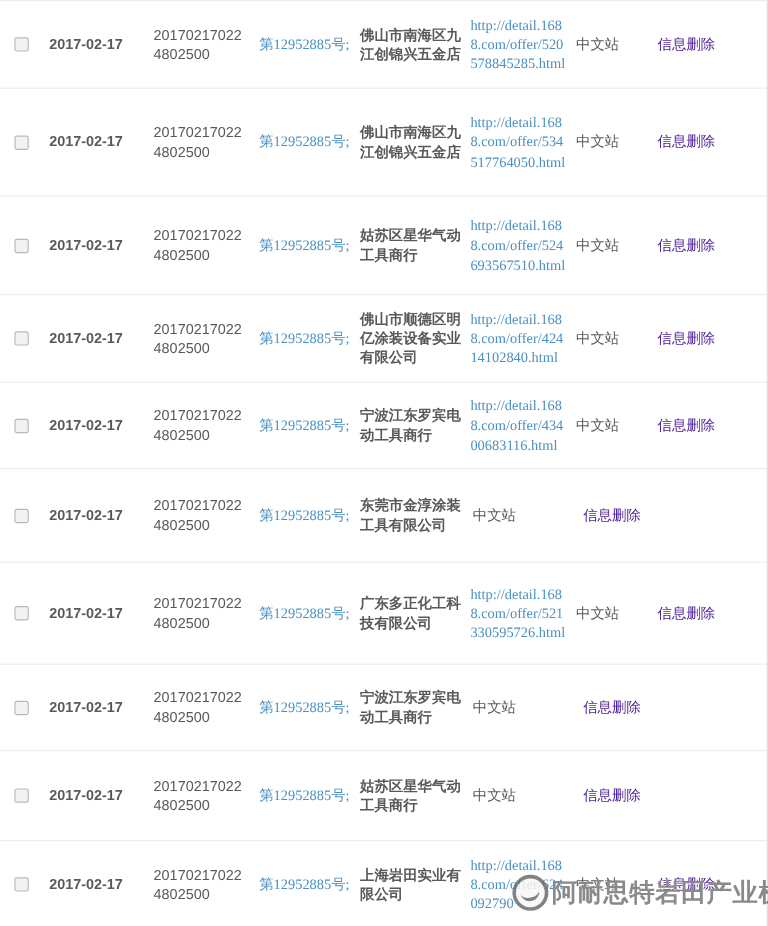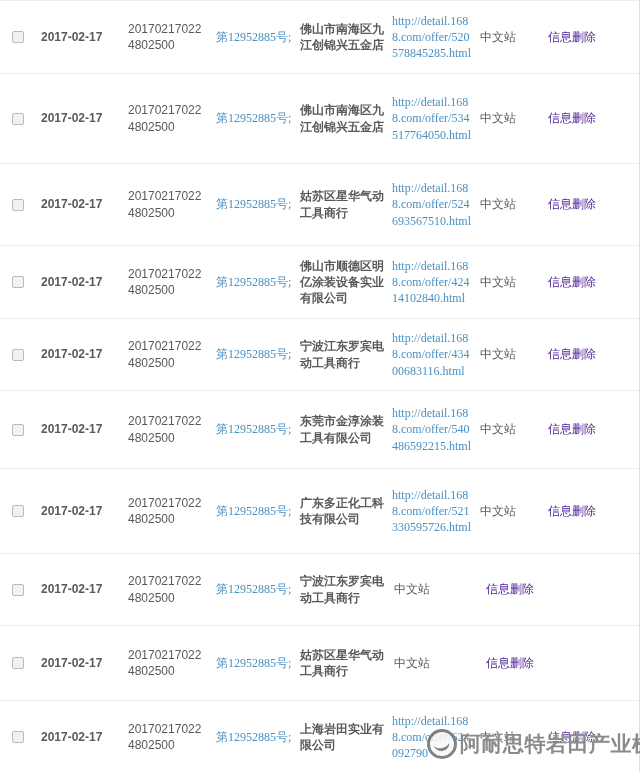--- a/index.html
+++ b/index.html
@@ -165,23 +165,20 @@
   <div class="row" style="height: 78px;">
     <div class="cell cell-check">
       <input type="checkbox" class="checkbox" style="">
     </div>
     <div class="cell cell-date">2017-02-17</div>
     <div class="cell cell-serial">201702170224802500</div>
     <div class="cell cell-trademark">
       <a href="#" class="tm-link">第12952885号;</a>
     </div>
     <div class="cell cell-company">东莞市金淳涂装工具有限公司</div>
-    <div class="cell cell-url">
-      <a href="#" class="url-link">http://detail.1688.com/offer/540486592215.html</a>
-    </div>
     <div class="cell cell-site">中文站</div>
     <div class="cell cell-action">信息删除</div>
   </div>
 
   <div class="row" style="height: 85px;">
     <div class="cell cell-check">
       <input type="checkbox" class="checkbox" style="">
     </div>
     <div class="cell cell-date">2017-02-17</div>
     <div class="cell cell-serial">201702170224802500</div>

